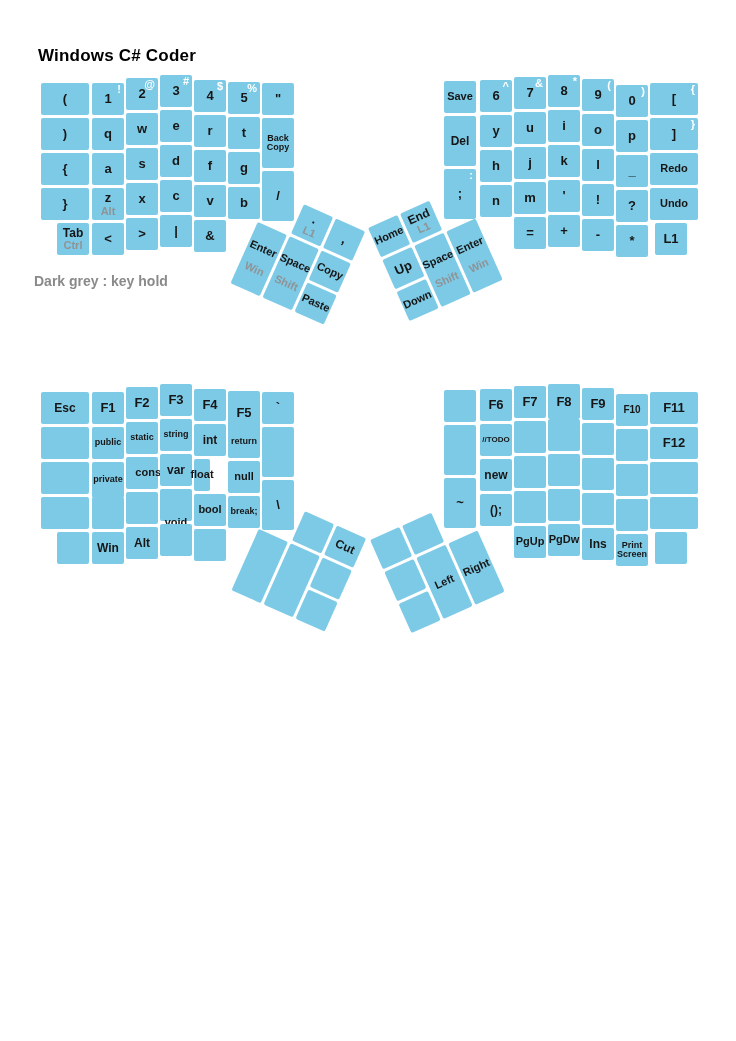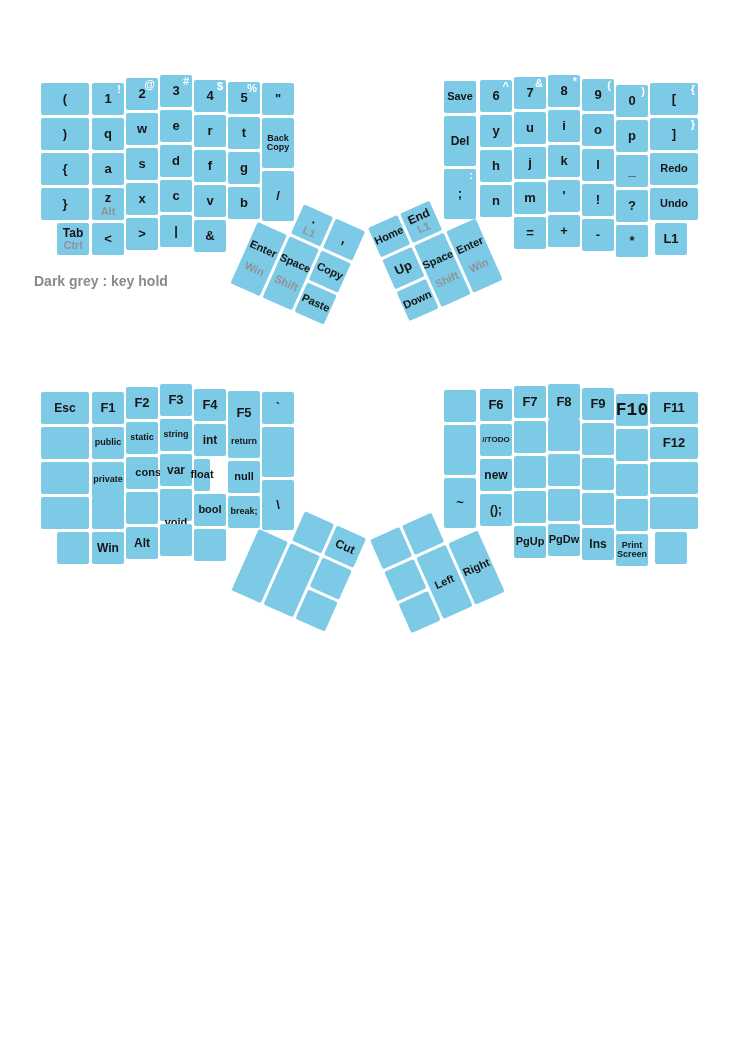--- a/index.html
+++ b/index.html
@@ -20,20 +20,21 @@
   }
   .key.tall-thumb{gap:9px;}
   .key .main{display:block;white-space:normal;}
   .key .hold{color:var(--hold,#8f9396);font-size:11px;line-height:1.1;}
   .key .shift{position:absolute;top:0px;right:3px;color:var(--shift,#fff);font-size:11px;line-height:1.25;}
 </style>
 </head>
 <body>
 
 <div class="page">
+  <h1 class="title t1">Windows C# Coder</h1>
   <div class="note">Dark grey : key hold</div>
   <div id="kb0" class="kb">
       <div class="half" style="left: 41px; top: 83px;">
         <div class="key" style="left: 0px; top: 0px; width: 48px; height: 32px;">
           <span class="main" style="font-size: 13px;">(</span>
         </div>
         <div class="key" style="left: 0px; top: 35px; width: 48px; height: 32px;">
           <span class="main" style="font-size: 13px;">)</span>
         </div>
         <div class="key" style="left: 0px; top: 70px; width: 48px; height: 32px;">
@@ -407,21 +408,21 @@
         <div class="key" style="left: 138px; top: -4px; width: 32px; height: 32px;">
           <span class="main" style="font-size: 13px;">F9</span>
         </div>
         <div class="key" style="left: 138px; top: 31px; width: 32px; height: 32px;"></div>
         <div class="key" style="left: 138px; top: 66px; width: 32px; height: 32px;"></div>
         <div class="key" style="left: 138px; top: 101px; width: 32px; height: 32px;"></div>
         <div class="key" style="left: 138px; top: 136px; width: 32px; height: 32px;">
           <span class="main" style="font-size: 12px;">Ins</span>
         </div>
         <div class="key" style="left: 172px; top: 2px; width: 32px; height: 32px;">
-          <span class="main" style="font-size: 18px; font-family: Liberation Mono, monospace;">F10</span>
+          <span class="main" style="font-size: 10px;">F10</span>
         </div>
         <div class="key" style="left: 172px; top: 37px; width: 32px; height: 32px;"></div>
         <div class="key" style="left: 172px; top: 72px; width: 32px; height: 32px;"></div>
         <div class="key" style="left: 172px; top: 107px; width: 32px; height: 32px;"></div>
         <div class="key" style="left: 172px; top: 142px; width: 32px; height: 32px;">
           <span class="main" style="font-size: 9px;">Print Screen</span>
         </div>
         <div class="key" style="left: 206px; top: 0px; width: 48px; height: 32px;">
           <span class="main" style="font-size: 13px;">F11</span>
         </div>

